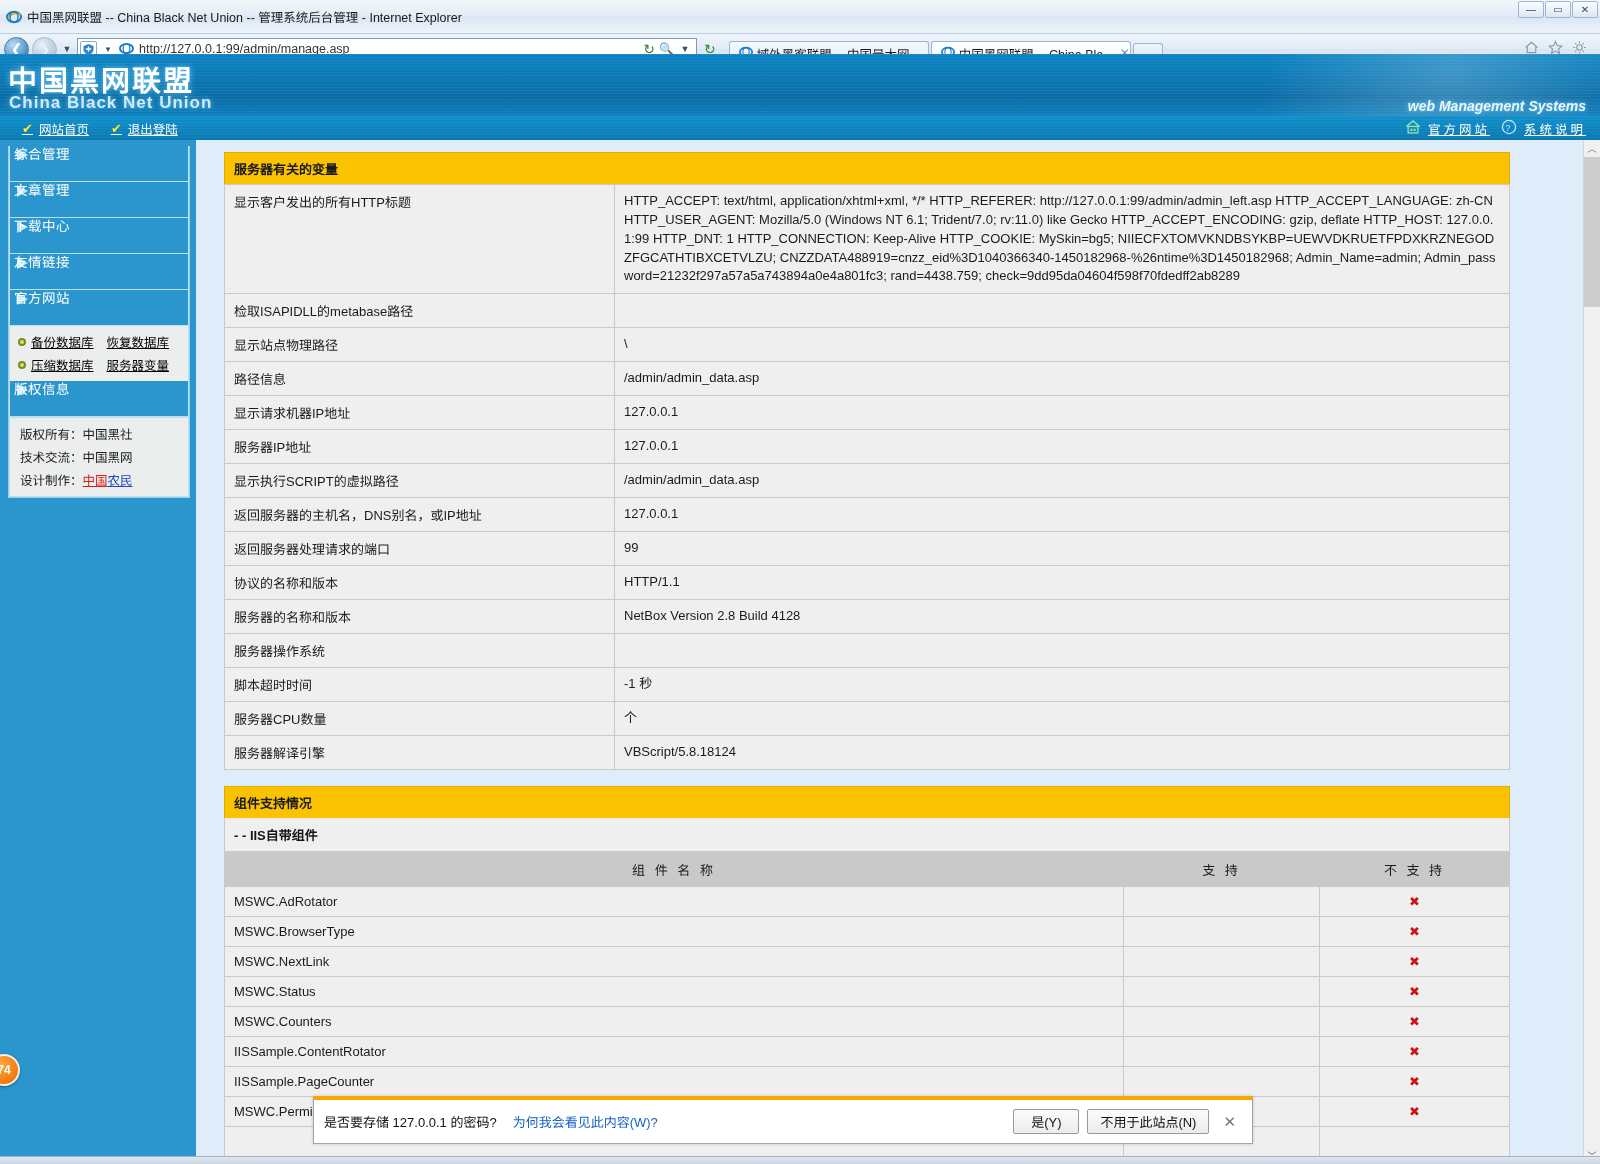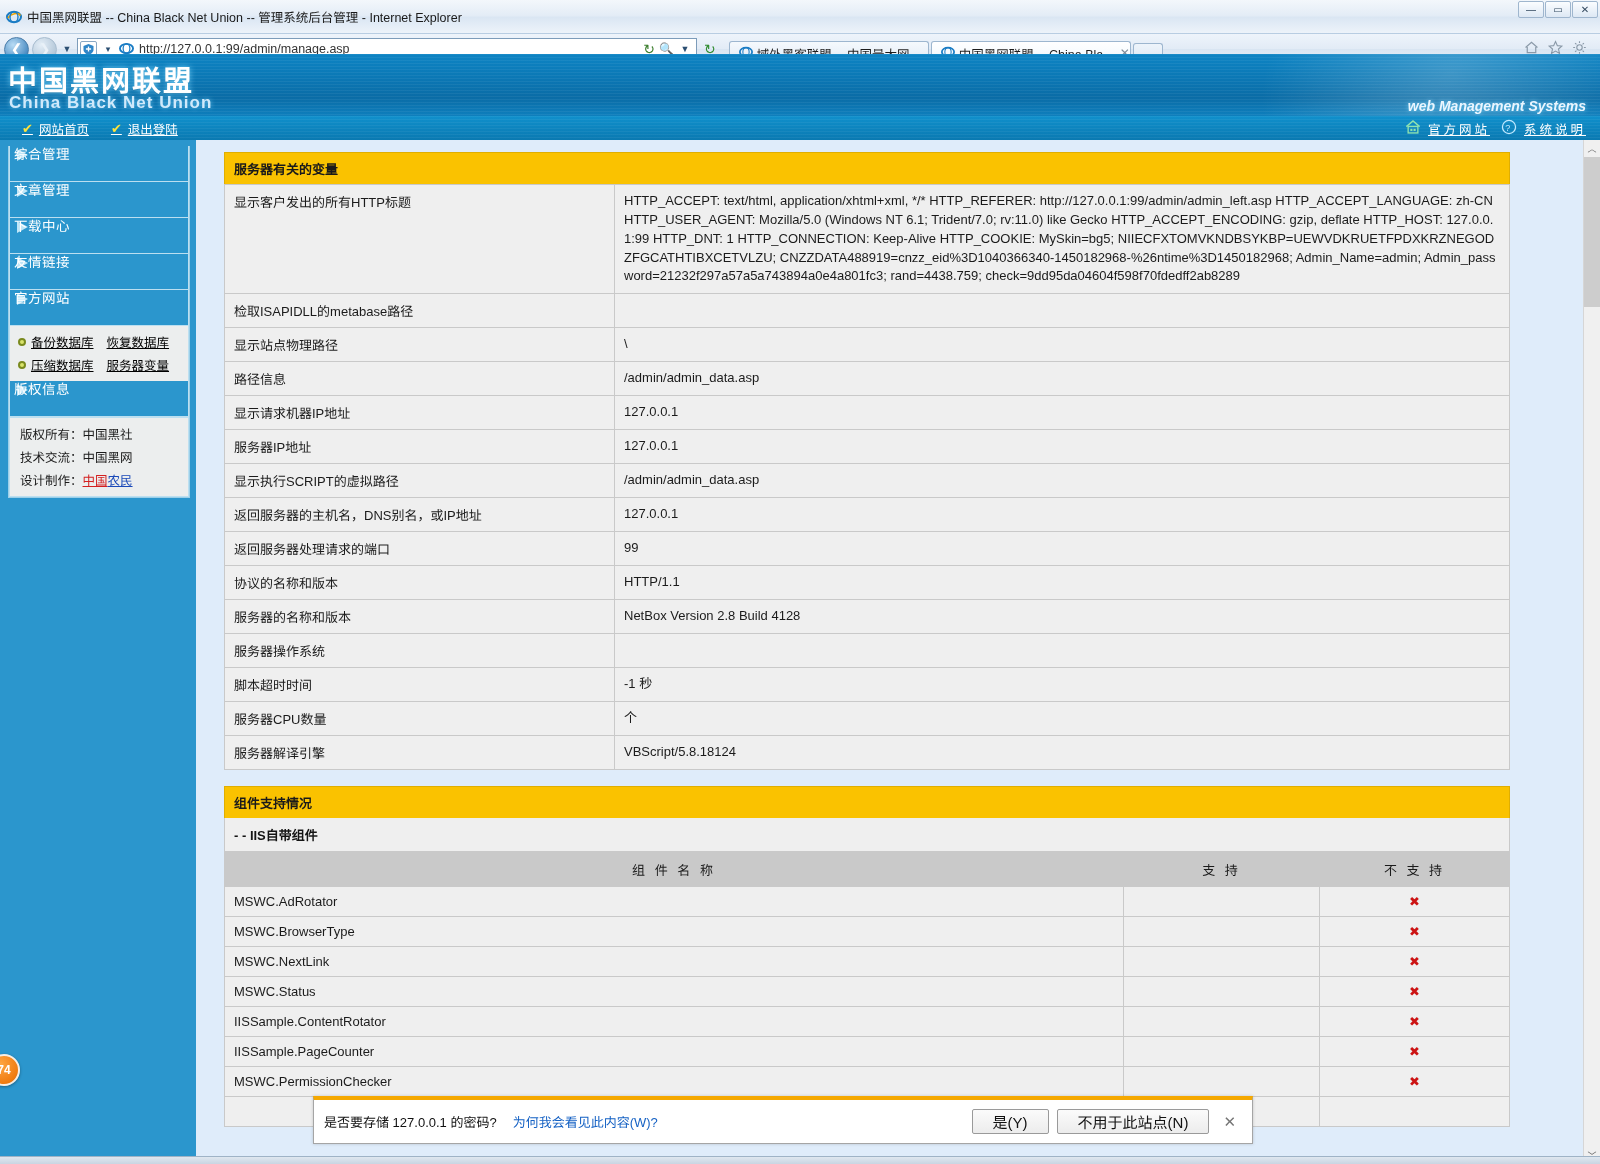--- a/index.html
+++ b/index.html
@@ -251,24 +251,24 @@
     position:absolute; left: 313px; bottom: 20px; width: 940px; height: 48px;
     background:#ffffff; border:1px solid #a5a5a5; border-top: 4px solid #f5a800;
     display:flex; align-items:center; padding: 0 10px; gap: 16px;
     box-shadow: 0 0 3px rgba(0,0,0,.18);
     z-index: 30;
   }
   .notif-text { font-size:13px; color:#111; }
   .notif-link { font-size:13px; color:#1662c4; text-decoration:none; }
   .notif-btns { margin-left:auto; display:flex; align-items:center; gap:8px; }
   .nbtn {
-    min-width: 66px; height: 25px; padding: 0 20px;
+    min-width: 66px; height: 25px; padding: 0 12px;
     border: 1px solid #9a9a9a; border-radius:2px;
     background: linear-gradient(to bottom,#fbfbfb,#ececec);
-    font-size:15px; color:#111;
+    font-size:13px; color:#111;
     display:flex; align-items:center; justify-content:center;
   }
   .nclose { color:#757575; font-size:15px; padding: 0 6px; }
 
   
   .taskbar {
     position:absolute; left:0; right:0; bottom:0; height:8px;
     background: linear-gradient(to bottom,#dfe7ef,#c9d5e2);
     border-top:1px solid #9fb3c6;
   }
@@ -582,20 +582,25 @@
                 <td>MSWC.NextLink</td>
                 <td class="supcol">&nbsp;</td>
                 <td class="nosupcol"><span class="xmark">✖</span></td>
               </tr>
               <tr>
                 <td>MSWC.Status</td>
                 <td class="supcol">&nbsp;</td>
                 <td class="nosupcol"><span class="xmark">✖</span></td>
               </tr>
               <tr>
+                <td>MSWC.Counters</td>
+                <td class="supcol">&nbsp;</td>
+                <td class="nosupcol"><span class="xmark">✖</span></td>
+              </tr>
+              <tr>
                 <td>IISSample.ContentRotator</td>
                 <td class="supcol">&nbsp;</td>
                 <td class="nosupcol"><span class="xmark">✖</span></td>
               </tr>
               <tr>
                 <td>IISSample.PageCounter</td>
                 <td class="supcol">&nbsp;</td>
                 <td class="nosupcol"><span class="xmark">✖</span></td>
               </tr>
               <tr>

